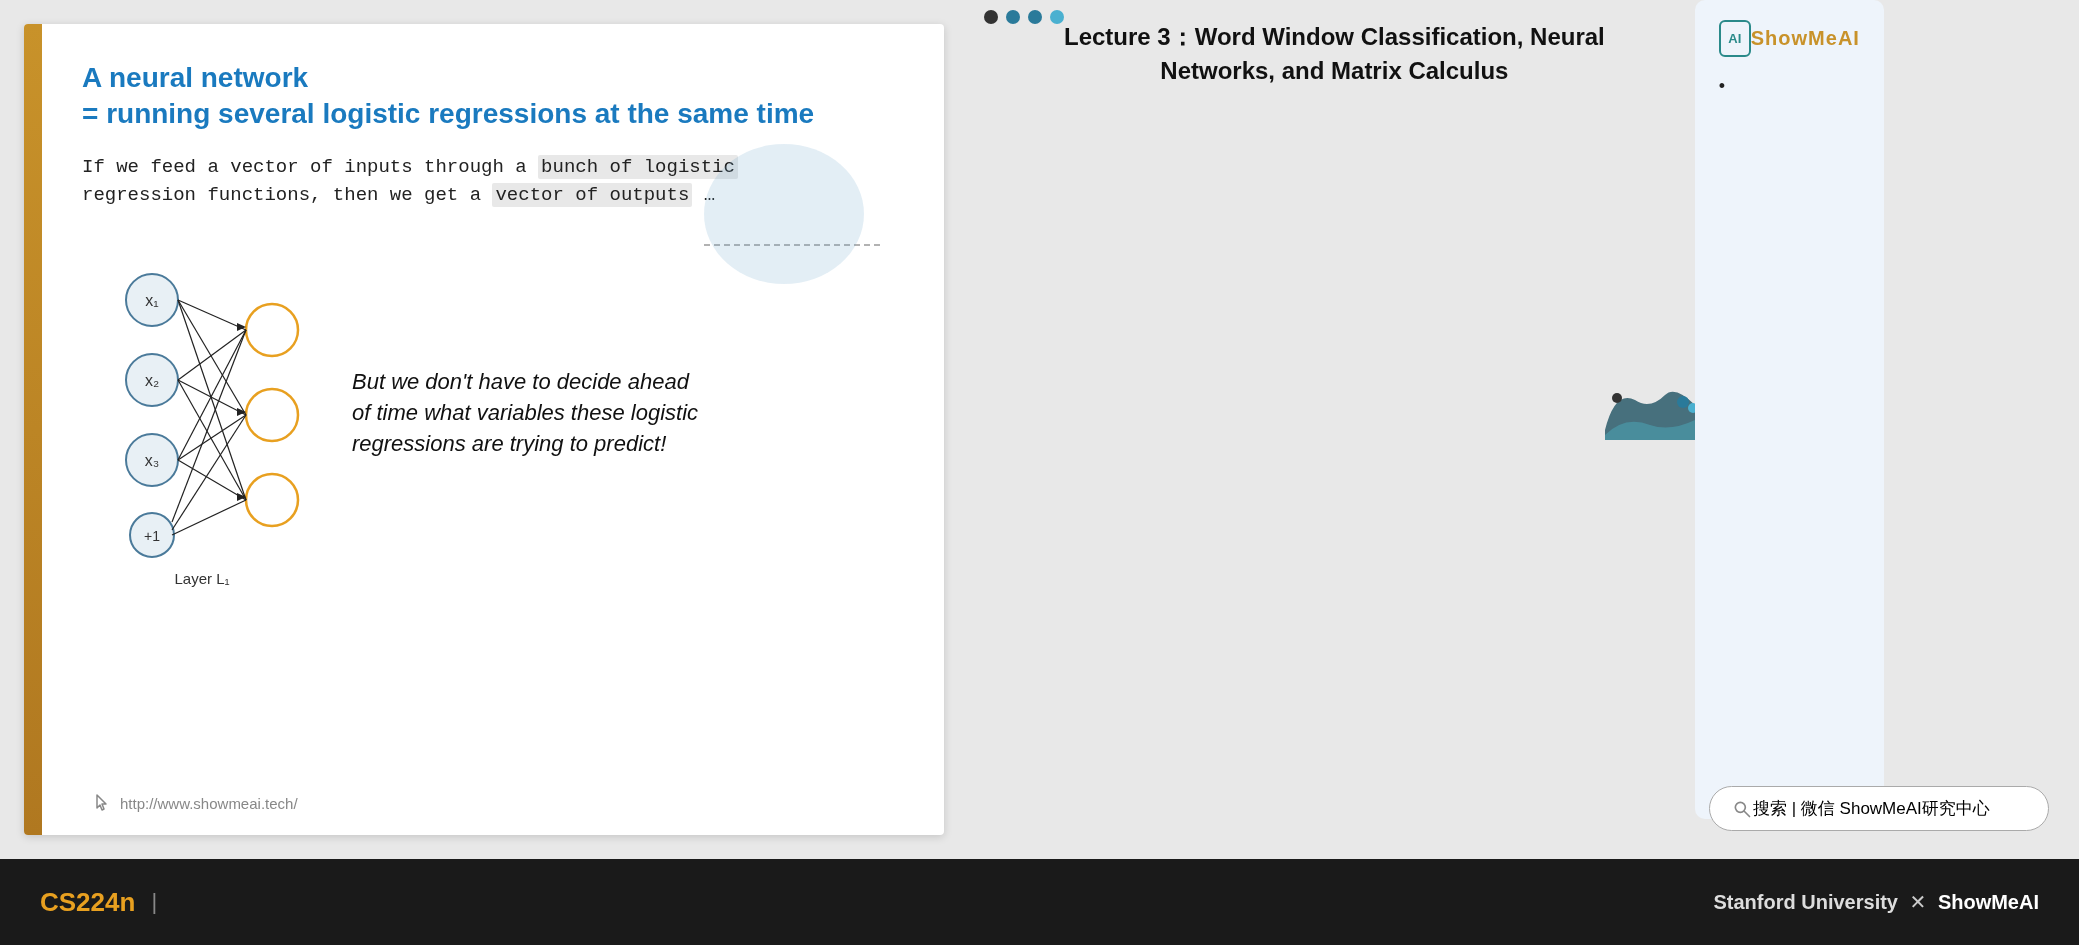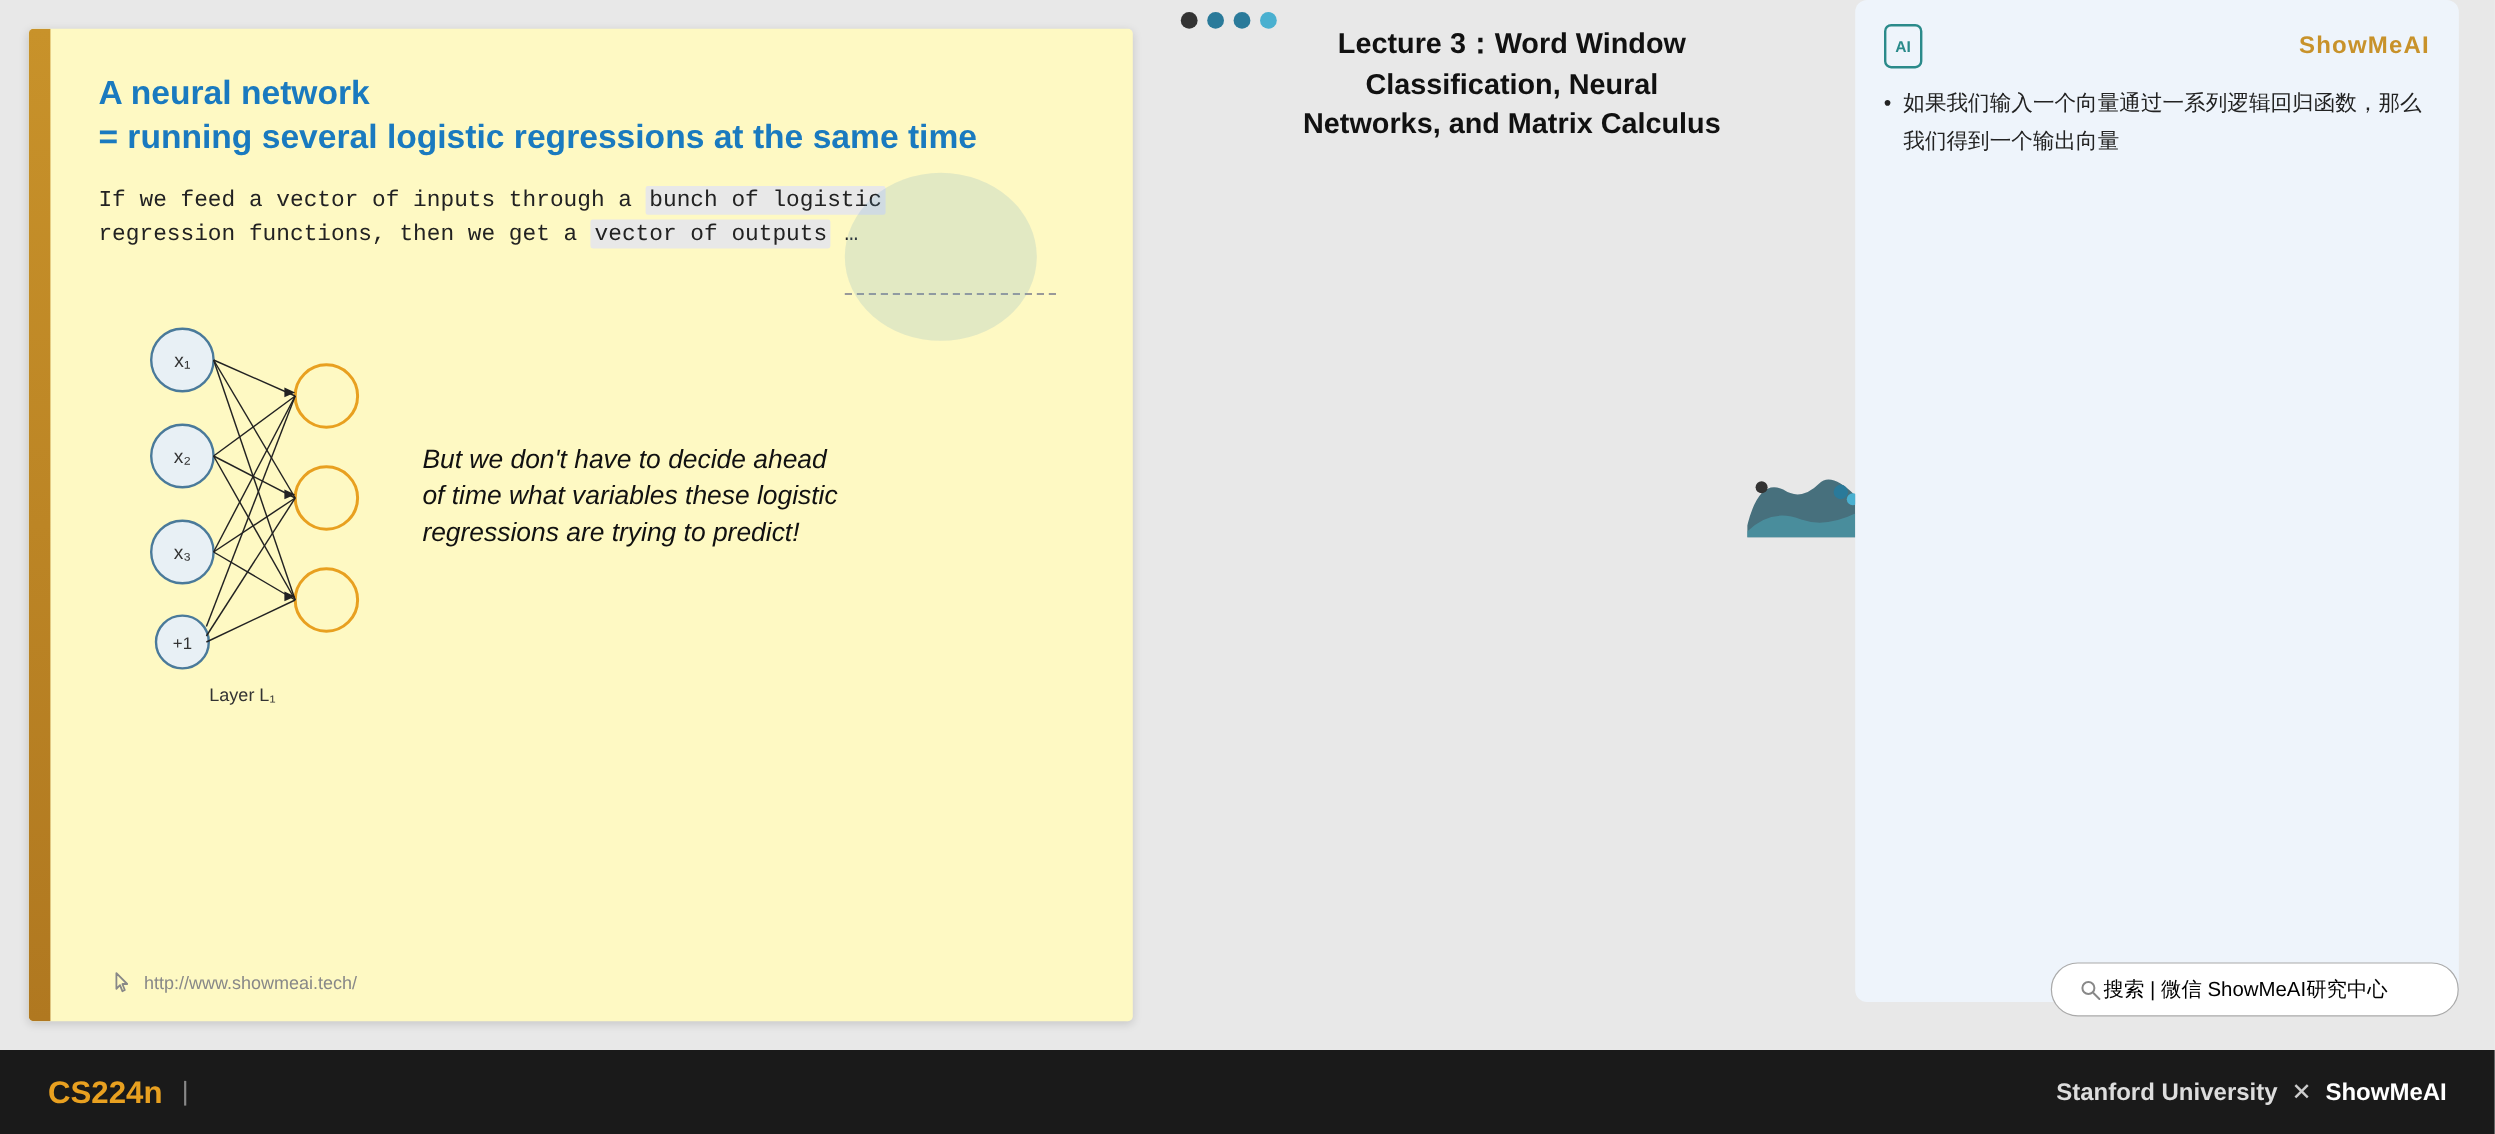--- a/index.html
+++ b/index.html
@@ -18,21 +18,21 @@
       display: flex;
       flex-direction: row;
       background: #e8e8e8;
       position: relative;
     }
 
     
     .slide-panel {
       width: 920px;
       margin: 24px 0 24px 24px;
-      background: #fef9c3;
+      background: #ffffff;
       border-radius: 4px;
       box-shadow: 0 2px 8px rgba(0,0,0,0.15);
       display: flex;
       flex-direction: row;
       position: relative;
       overflow: hidden;
     }
 
     .slide-left-bar {
       width: 18px;
@@ -224,21 +224,21 @@
       min-width: 340px;
     }
 
     .search-icon-svg {
       width: 20px;
       height: 20px;
     }
 
     
     .bottom-bar {
-      height: 70px;
+      height: 86px;
       background: #1a1a1a;
       display: flex;
       align-items: center;
       padding: 0 40px;
       flex-shrink: 0;
     }
 
     .course-code {
       font-size: 26px;
       color: #e8a020;
@@ -418,21 +418,20 @@
     <div class="showmeai-card">
       <div class="showmeai-card-header">
         <div class="ai-icon">
           <span>AI</span>
         </div>
         <div class="showmeai-brand">ShowMeAI</div>
       </div>
       <div class="showmeai-card-body">
         <div class="bullet">
           <span>•</span>
-          <span>如果我们输入一个向量通过一系列逻辑回归函数，那么我们得到一个输出向量</span>
         </div>
       </div>
     </div>
 
     <div class="search-bar-area">
       <div class="search-bar">
         <svg class="search-icon-svg" viewBox="0 0 24 24">
           <circle cx="10" cy="10" r="6" fill="none" stroke="#888" stroke-width="2"></circle>
           <line x1="15" y1="15" x2="21" y2="21" stroke="#888" stroke-width="2" stroke-linecap="round"></line>
         </svg>

